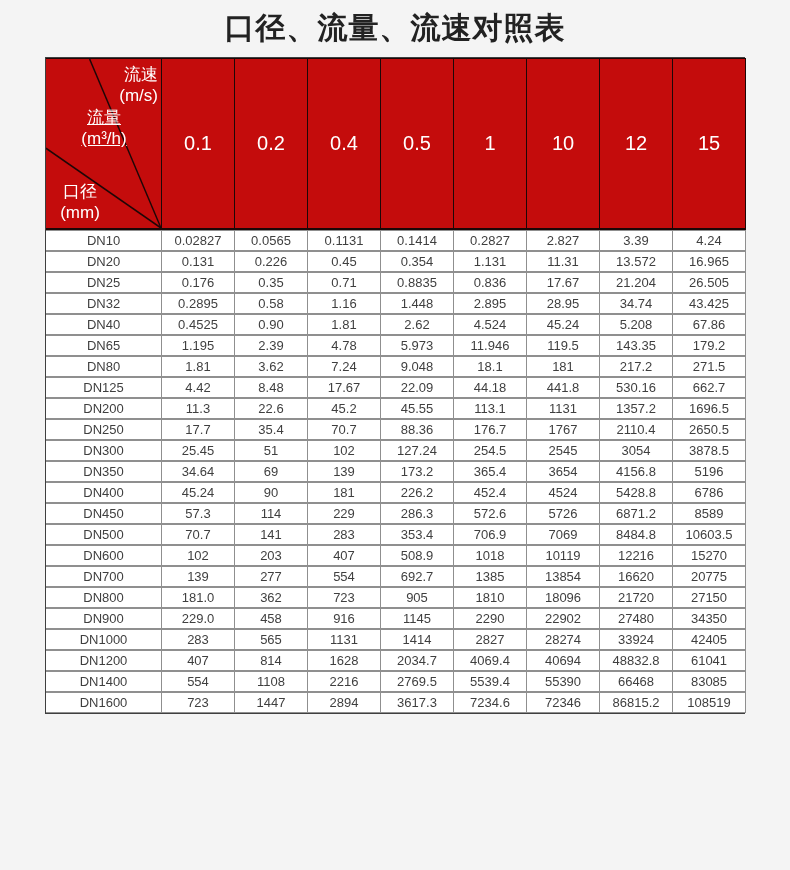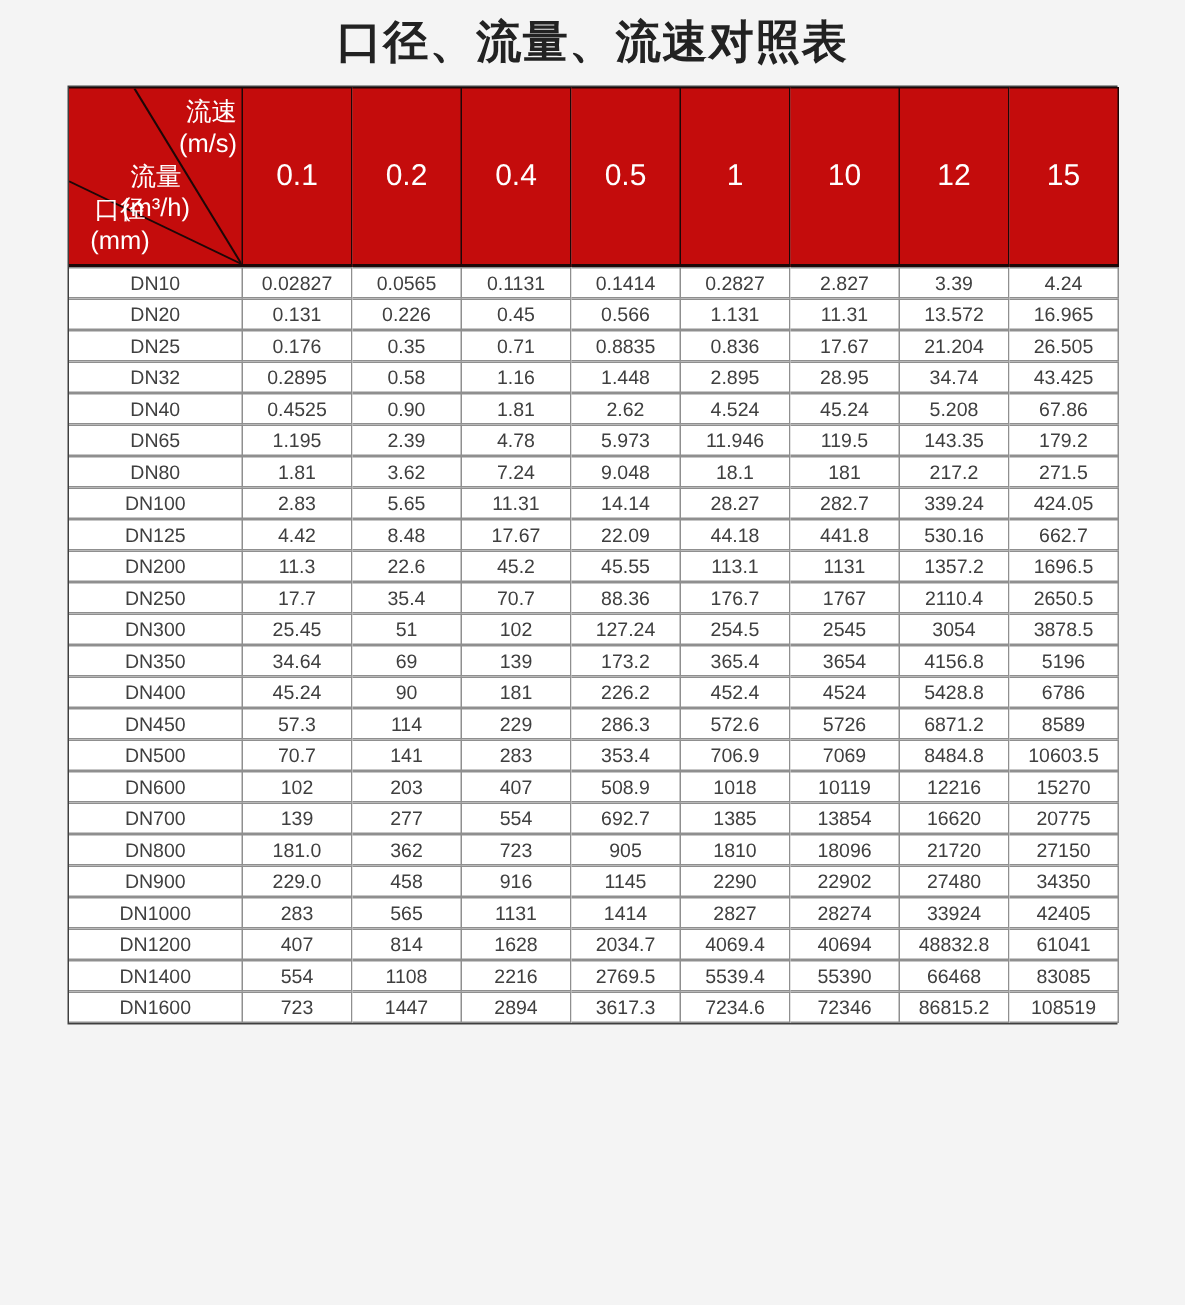--- a/index.html
+++ b/index.html
@@ -32,39 +32,39 @@
     border-collapse:separate;border-spacing:0;
     table-layout:fixed;width:100%;
   }
   col.dn-col{width:116px;}
   col.v-col{width:73px;}
   th{
     background:var(--header-red);
     color:#ffffff;font-weight:400;font-size:20px;
     border-style:solid;border-color:#1d0707;
     border-width:1px 1px 2px 0;
-    height:120px;padding:4px;text-align:center;vertical-align:middle;
+    height:172px;padding:4px;text-align:center;vertical-align:middle;
   }
   th.corner{position:relative;border-left-width:0;}
   td{
     border-style:solid;border-color:var(--grid-gray);
     border-width:1px 1px 1px 0;
     height:21px;padding:0 2px;
     text-align:center;vertical-align:middle;
     font-size:13px;color:var(--cell-text);
     background:#ffffff;white-space:nowrap;
   }
   td.dn-cell{font-size:13px;}
   .diag-svg{position:absolute;left:0;top:0;width:100%;height:100%;display:block;}
   .corner-label{
     position:absolute;color:#ffffff;
     font-size:17px;line-height:21px;text-align:center;
   }
   .lbl-velocity{top:5px;right:3px;text-align:right;}
-  .lbl-flow{top:48px;left:26px;width:64px;}
+  .lbl-flow{top:48px;left:26px;width:64px;text-decoration:underline;}
   .lbl-diameter{bottom:5px;left:2px;width:64px;}
 </style>
 </head>
 <body>
 
 <h1 class="page-title">口径、流量、流速对照表</h1>
 
 <div class="table-wrap">
   <table>
     <colgroup>
@@ -120,21 +120,21 @@
           <td>0.2827</td>
           <td>2.827</td>
           <td>3.39</td>
           <td>4.24</td>
         </tr>
         <tr>
           <td class="dn-cell">DN20</td>
           <td>0.131</td>
           <td>0.226</td>
           <td>0.45</td>
-          <td>0.566</td>
+          <td>0.354</td>
           <td>1.131</td>
           <td>11.31</td>
           <td>13.572</td>
           <td>16.965</td>
         </tr>
         <tr>
           <td class="dn-cell">DN25</td>
           <td>0.176</td>
           <td>0.35</td>
           <td>0.71</td>
@@ -182,31 +182,20 @@
           <td>1.81</td>
           <td>3.62</td>
           <td>7.24</td>
           <td>9.048</td>
           <td>18.1</td>
           <td>181</td>
           <td>217.2</td>
           <td>271.5</td>
         </tr>
         <tr>
-          <td class="dn-cell">DN100</td>
-          <td>2.83</td>
-          <td>5.65</td>
-          <td>11.31</td>
-          <td>14.14</td>
-          <td>28.27</td>
-          <td>282.7</td>
-          <td>339.24</td>
-          <td>424.05</td>
-        </tr>
-        <tr>
           <td class="dn-cell">DN125</td>
           <td>4.42</td>
           <td>8.48</td>
           <td>17.67</td>
           <td>22.09</td>
           <td>44.18</td>
           <td>441.8</td>
           <td>530.16</td>
           <td>662.7</td>
         </tr>

